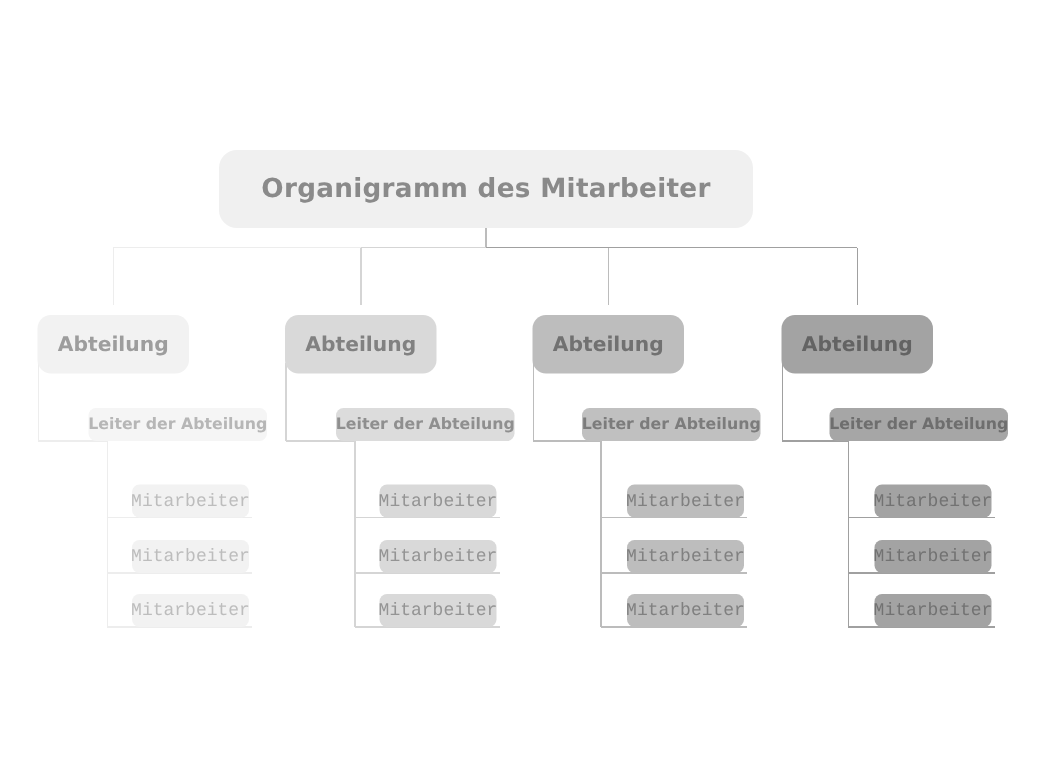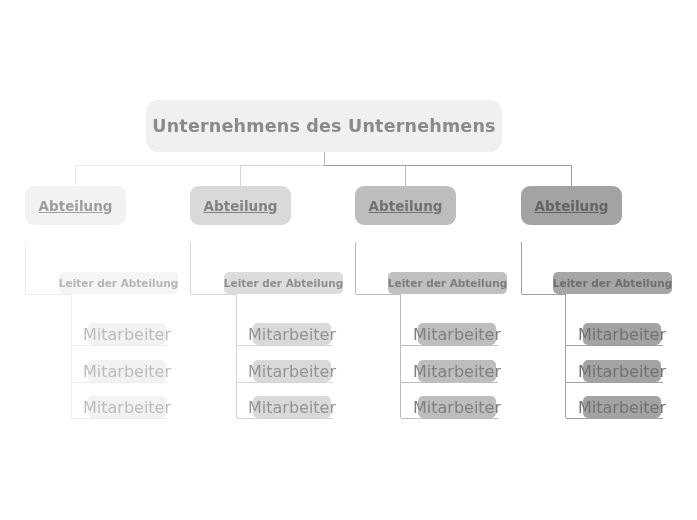--- a/index.html
+++ b/index.html
@@ -40,44 +40,44 @@
     top: 100px;
     width: 356px;
     height: 52px;
     border-radius: 12px;
     font-size: 17.5px;
     font-weight: bold;
     letter-spacing: 0.2px;
   }
   
   .node-dept {
-    top: 186px;
+    top: 210px;
     width: 101px;
     height: 39px;
     border-radius: 9px;
     font-size: 13.5px;
     font-weight: bold;
-    text-decoration: underline;
   }
   
   .node-leiter {
     top: 272px;
     width: 119px;
     height: 22px;
     border-radius: 5px;
     font-size: 10.5px;
     font-weight: bold;
   }
   
   .node-mitarbeiter {
     width: 78px;
     height: 22px;
     border-radius: 5px;
-    font-size: 16px;
+    font-size: 12px;
     font-weight: normal;
+    font-family: Liberation Mono, monospace;
   }
 </style>
 </head>
 <body style="background: rgb(255, 255, 255);">
 
 <div id="chart-root">
 
   <svg id="connector-layer" width="697" height="520" viewBox="0 0 697 520">
       <line x1="324" y1="152" x2="324" y2="165" stroke="#bcbcbc" stroke-width="1" shape-rendering="crispEdges"></line>
       <line x1="324" y1="165" x2="75.5" y2="165" stroke="#ededed" stroke-width="1" shape-rendering="crispEdges"></line>
@@ -107,21 +107,21 @@
       <line x1="324" y1="165" x2="571.5" y2="165" stroke="#a0a0a0" stroke-width="1" shape-rendering="crispEdges"></line>
       <line x1="571.5" y1="165" x2="571.5" y2="203" stroke="#a0a0a0" stroke-width="1" shape-rendering="crispEdges"></line>
       <line x1="521.5" y1="242" x2="521.5" y2="294" stroke="#a0a0a0" stroke-width="1" shape-rendering="crispEdges"></line>
       <line x1="521.5" y1="294" x2="565" y2="294" stroke="#a0a0a0" stroke-width="1" shape-rendering="crispEdges"></line>
       <line x1="565.5" y1="294" x2="565.5" y2="418" stroke="#a0a0a0" stroke-width="1" shape-rendering="crispEdges"></line>
       <line x1="565.5" y1="345" x2="663" y2="345" stroke="#a0a0a0" stroke-width="1" shape-rendering="crispEdges"></line>
       <line x1="565.5" y1="382" x2="663" y2="382" stroke="#a0a0a0" stroke-width="1" shape-rendering="crispEdges"></line>
       <line x1="565.5" y1="418" x2="663" y2="418" stroke="#a0a0a0" stroke-width="1" shape-rendering="crispEdges"></line>
     </svg>
 
-  <div class="node node-root" id="node-root" style="background: rgb(240, 240, 240); color: rgb(138, 138, 138);">Unternehmens des Unternehmens</div>
+  <div class="node node-root" id="node-root" style="background: rgb(240, 240, 240); color: rgb(138, 138, 138);">Organigramm des Mitarbeiter</div>
 
   <div class="node node-dept" id="dept-0" style="left: 25px; background: rgb(242, 242, 242); color: rgb(157, 157, 157);">Abteilung</div>
   <div class="node node-leiter" id="leiter-0" style="left: 59px; background: rgb(245, 245, 245); color: rgb(182, 182, 182);">Leiter der Abteilung</div>
   <div class="node node-mitarbeiter" id="staff-0-0" style="left: 88px; top: 323px; background: rgb(242, 242, 242); color: rgb(189, 189, 189);">Mitarbeiter</div>
   <div class="node node-mitarbeiter" id="staff-0-1" style="left: 88px; top: 360px; background: rgb(242, 242, 242); color: rgb(189, 189, 189);">Mitarbeiter</div>
   <div class="node node-mitarbeiter" id="staff-0-2" style="left: 88px; top: 396px; background: rgb(242, 242, 242); color: rgb(189, 189, 189);">Mitarbeiter</div>
 
   <div class="node node-dept" id="dept-1" style="left: 190px; background: rgb(217, 217, 217); color: rgb(129, 129, 129);">Abteilung</div>
   <div class="node node-leiter" id="leiter-1" style="left: 224px; background: rgb(220, 220, 220); color: rgb(143, 143, 143);">Leiter der Abteilung</div>
   <div class="node node-mitarbeiter" id="staff-1-0" style="left: 253px; top: 323px; background: rgb(217, 217, 217); color: rgb(148, 148, 148);">Mitarbeiter</div>

